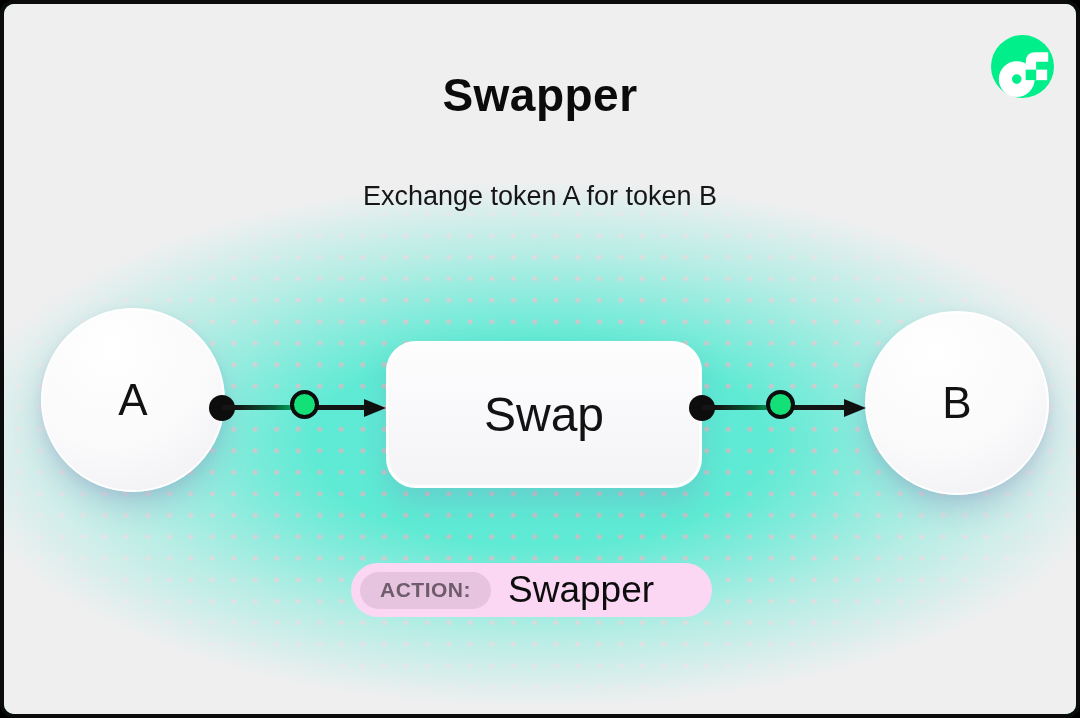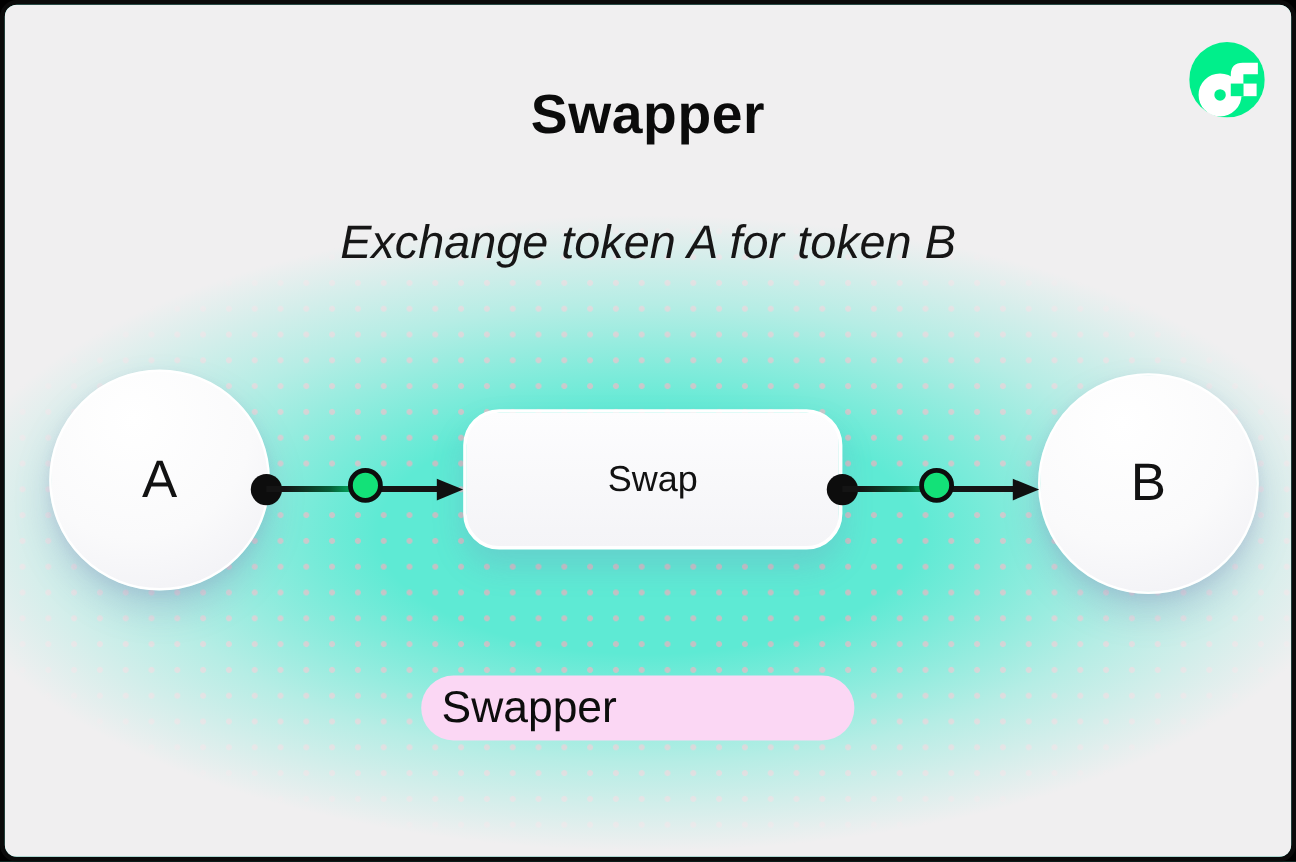--- a/index.html
+++ b/index.html
@@ -2,33 +2,33 @@
 <html><head>
 <meta charset="utf-8">
 <style>
   html,body{margin:0;padding:0;background:#000;width:1080px;height:718px;overflow:hidden;}
   *{box-sizing:border-box;font-family:"Liberation Sans",sans-serif;}
   .card{position:relative;width:1080px;height:718px;background:#5eead4;border:4px solid #0b0b0b;border-radius:14px;overflow:hidden;}
   .layer{position:absolute;inset:0;}
   .dots{background-image:radial-gradient(circle,#c2c2c4 2.1px,rgba(194,194,196,0) 2.9px);background-size:21.5px 21.5px;background-position:4px 6px;}
   .dot-fade{background:radial-gradient(ellipse 590px 265px at 50% 62%,rgba(240,239,240,0) 38%,rgba(240,239,240,.6) 72%,#f0eff0 100%);}
   .title{position:absolute;left:0;right:0;top:64px;text-align:center;font-size:46px;font-weight:700;color:#0b0b0b;letter-spacing:.5px;}
-  .subtitle{position:absolute;left:0;right:0;top:177px;text-align:center;font-size:39px;font-weight:400;color:#161616;font-style:italic;}
+  .subtitle{position:absolute;left:0;right:0;top:177px;text-align:center;font-size:27px;font-weight:400;color:#161616;}
   .flow-logo{position:absolute;left:987px;top:31px;width:63px;height:63px;}
   .node{position:absolute;width:184px;height:184px;border-radius:50%;
     background:radial-gradient(circle at 38% 22%,#ffffff 0%,#fafafb 55%,#eeeef3 100%);
     border:2px solid #ffffff;display:flex;align-items:center;justify-content:center;
     box-shadow:0 16px 28px rgba(124,124,178,.28),0 4px 10px rgba(124,124,178,.12);
     font-size:44px;color:#121212;}
   .node-a{left:37px;top:304px;}
   .node-b{left:861px;top:307px;}
-  .swap-box{position:absolute;left:382px;top:337px;width:316px;height:117px;border-radius:30px;
+  .swap-box{position:absolute;left:382px;top:337px;width:316px;height:147px;border-radius:30px;
     background:linear-gradient(180deg,#fdfdfe 0%,#f4f4f7 100%);border:3px solid #ffffff;
     box-shadow:0 14px 26px rgba(124,124,178,.22);display:flex;align-items:center;justify-content:center;
-    font-size:30px;color:#121212;}
+    font-size:48px;color:#121212;}
   .port{position:absolute;width:26px;height:26px;border-radius:50%;background:#0d0d0d;}
   .port.pl{left:205px;top:391px;} .port.pr{left:685px;top:391px;}
   .wire{position:absolute;top:401px;height:5px;background:linear-gradient(90deg,#141414 0%,#141414 10%,#065c36 35%,#00cf72 54%,#141414 62%,#141414 100%);}
   .wire.wl{left:218px;width:150px;} .wire.wr{left:698px;width:150px;}
   .gport{position:absolute;width:29px;height:29px;border:4px solid #0d0d0d;border-radius:50%;background:#13e178;}
   .gport.gl{left:286px;top:386px;} .gport.gr{left:762px;top:386px;}
   .arrow{position:absolute;width:0;height:0;border-top:9px solid transparent;border-bottom:9px solid transparent;border-left:22px solid #101010;}
   .arrow.al{left:360px;top:395px;} .arrow.ar{left:840px;top:395px;}
   .badge{position:absolute;left:347px;top:559px;width:361px;height:54px;border-radius:27px;background:#fbd7f4;display:flex;align-items:center;}
   .badge-label{margin-left:9px;height:37px;padding:0 20px;border-radius:19px;background:#e6c4df;color:#6e5c6b;
@@ -71,15 +71,16 @@
   <div class="wire wl"></div>
   <div class="gport gl"></div>
   <div class="arrow al"></div>
 
   <div class="port pr"></div>
   <div class="wire wr"></div>
   <div class="gport gr"></div>
   <div class="arrow ar"></div>
 
   <div class="badge">
+    <div class="badge-label">ACTION:</div>
     <div class="badge-value">Swapper</div>
   </div>
 </div>
 
 </body></html>

